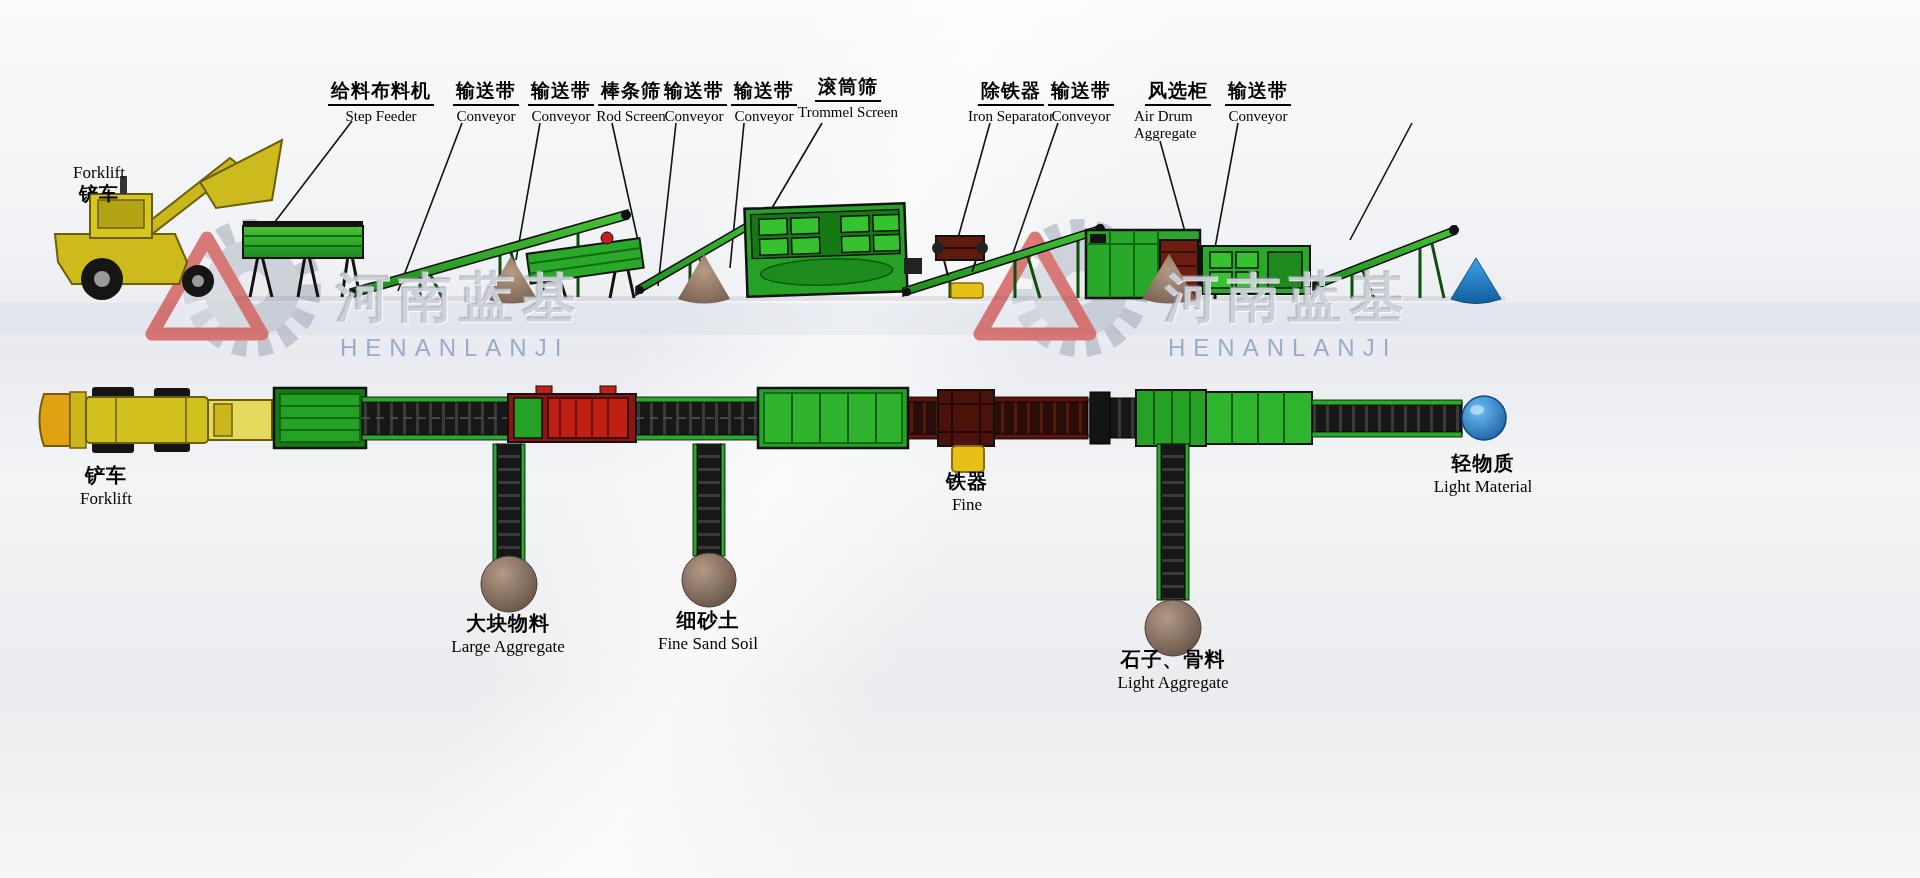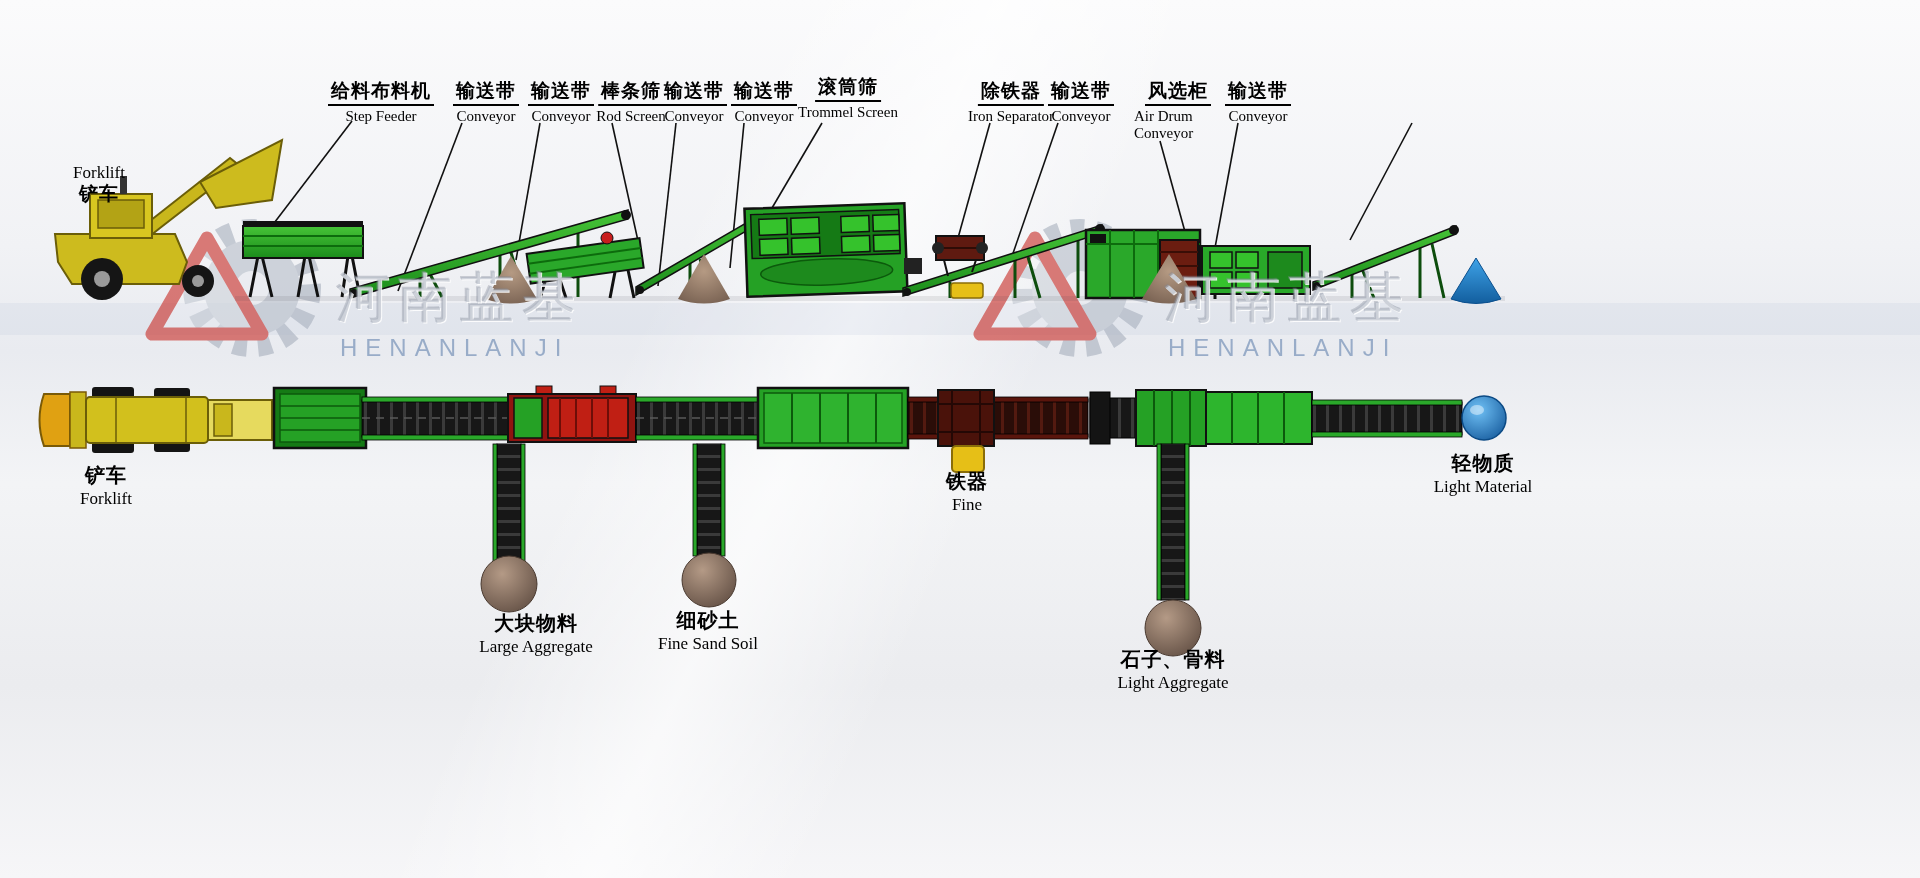--- a/index.html
+++ b/index.html
@@ -13,21 +13,21 @@
   .band{position:absolute;left:0;top:303px;width:1920px;height:32px;background:rgba(185,196,214,0.18);}
   .art{position:absolute;left:0;top:0;}
   .label{position:absolute;transform:translateX(-50%);text-align:center;line-height:1.15;}
   .cn{font-weight:bold;font-size:19px;letter-spacing:1px;white-space:nowrap;}
   .callout .cn{border-bottom:2px solid #000;padding:0 3px 2px;display:inline-block;}
   .en{font-family:"Liberation Serif","DejaVu Serif",serif;font-size:15px;margin-top:2px;white-space:nowrap;}
   .callout.air .en{white-space:normal;width:88px;margin:2px auto 0;text-align:left;}
   .fk .en{font-size:17px;}
   .out .cn{font-size:20px;}
   .out .en{font-size:17px;}
-  .wm-cn{position:absolute;font-weight:normal;font-size:54px;letter-spacing:8px;white-space:nowrap;
+  .wm-cn{position:absolute;font-weight:bold;font-size:54px;letter-spacing:8px;white-space:nowrap;
     color:rgba(172,179,192,0.55);
     text-shadow:1px 1px 0 rgba(255,255,255,0.85), -1px -1px 0 rgba(128,136,150,0.35);}
   .wm-en{position:absolute;font-weight:normal;font-size:24px;letter-spacing:8px;white-space:nowrap;
     color:#8ba2c2;opacity:0.85;}
 </style>
 </head>
 <body>
 
 <div class="stage">
   <div class="band"></div>
@@ -350,33 +350,33 @@
   <div class="label callout" style="left:1011px;top:80px">
     <div class="cn">除铁器</div>
     <div class="en">Iron Separator</div>
   </div>
   <div class="label callout" style="left:1081px;top:80px">
     <div class="cn">输送带</div>
     <div class="en">Conveyor</div>
   </div>
   <div class="label callout air" style="left:1178px;top:80px">
     <div class="cn">风选柜</div>
-    <div class="en">Air Drum Conveyor</div>
+    <div class="en">Air Drum Aggregate</div>
   </div>
   <div class="label callout" style="left:1258px;top:80px">
     <div class="cn">输送带</div>
     <div class="en">Conveyor</div>
   </div>
 
   <div class="label out" style="left:106px;top:464px">
     <div class="cn">铲车</div>
     <div class="en">Forklift</div>
   </div>
 
-  <div class="label out" style="left:536px;top:612px">
+  <div class="label out" style="left:508px;top:612px">
     <div class="cn">大块物料</div>
     <div class="en">Large Aggregate</div>
   </div>
   <div class="label out" style="left:708px;top:609px">
     <div class="cn">细砂土</div>
     <div class="en">Fine Sand Soil</div>
   </div>
   <div class="label out" style="left:967px;top:470px">
     <div class="cn">铁器</div>
     <div class="en">Fine</div>

